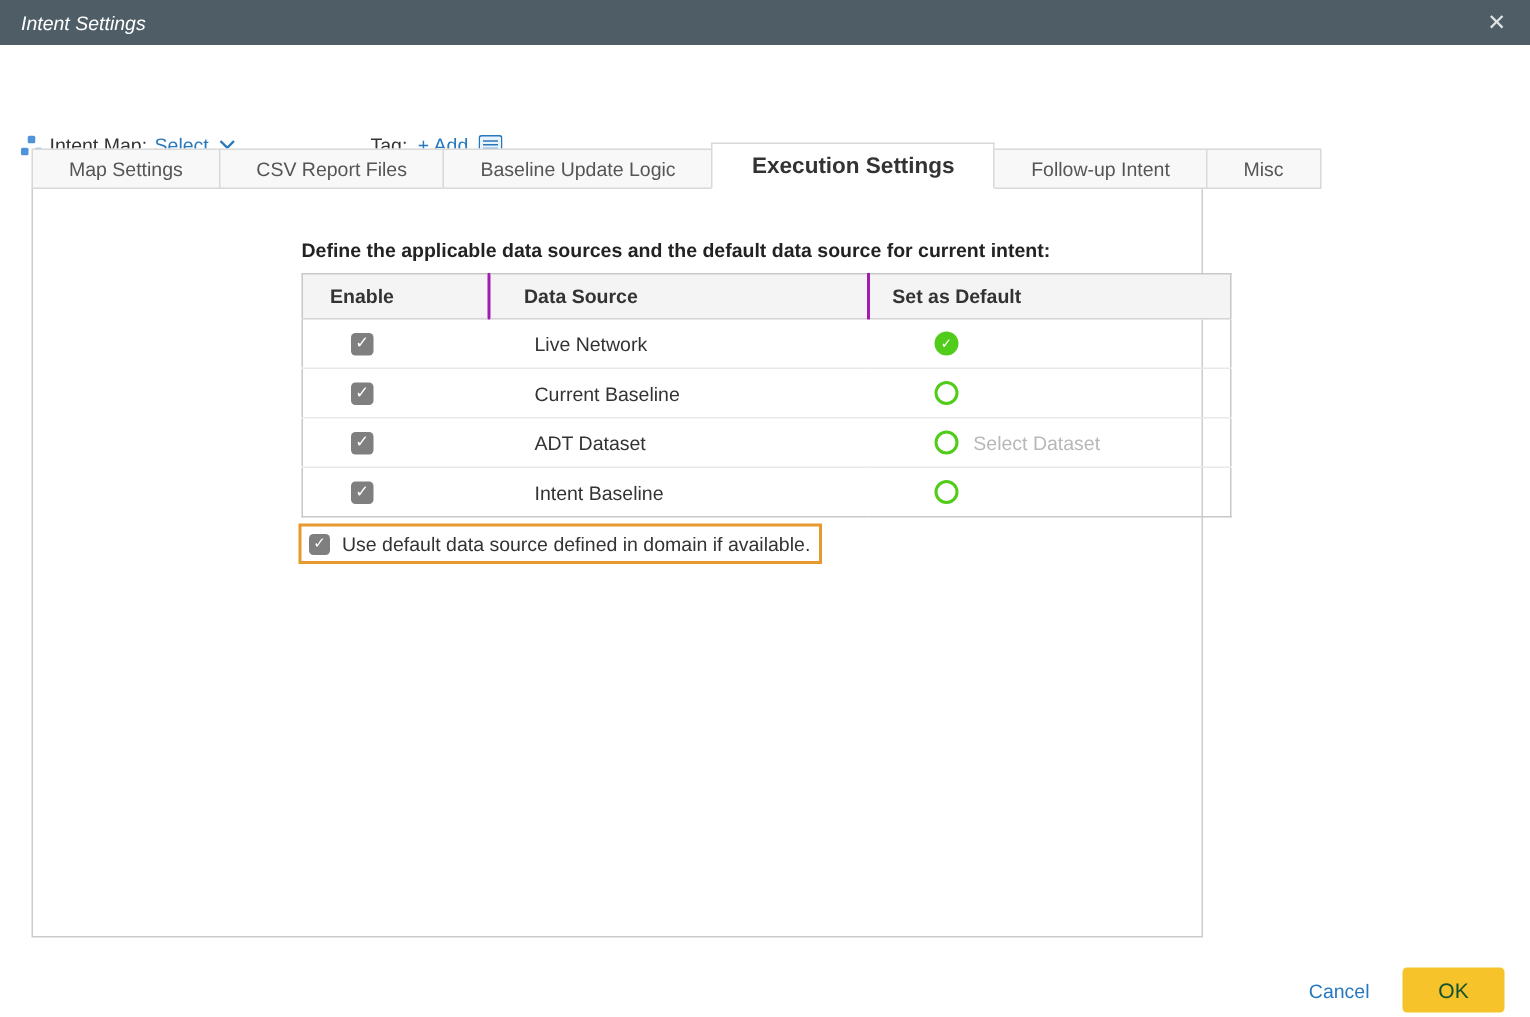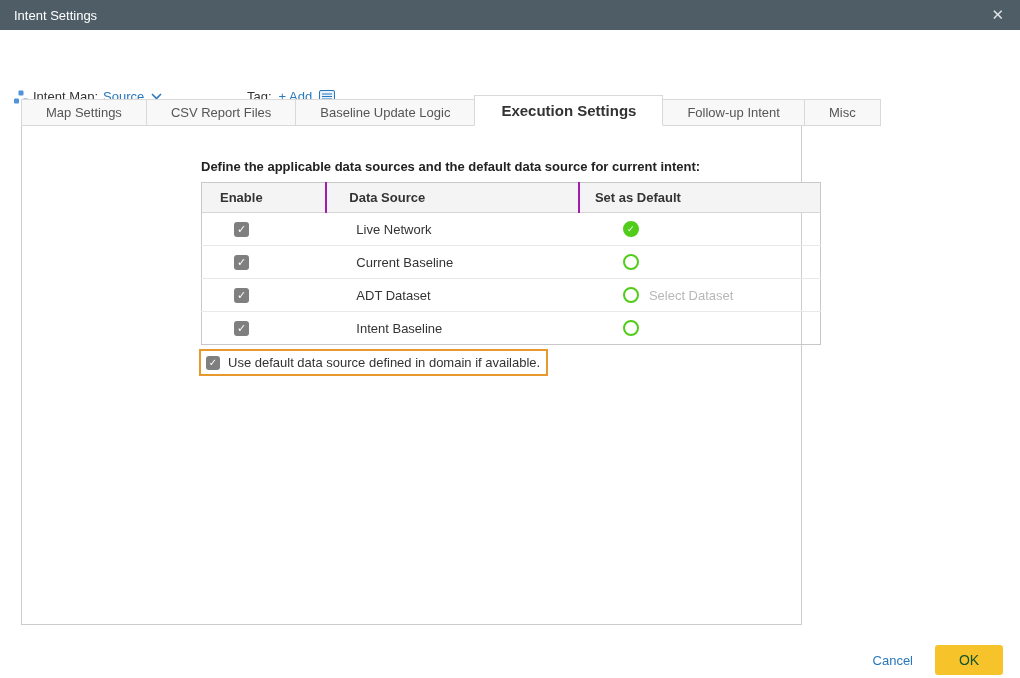--- a/index.html
+++ b/index.html
@@ -2,21 +2,21 @@
 <html><head>
 <meta charset="utf-8">
 <style>
   * { margin:0; padding:0; box-sizing:border-box; }
   html,body { width:1020px; height:678px; }
   body { font-family:"Liberation Sans", sans-serif; background:#fff; position:relative; overflow:hidden; }
 
   
   .titlebar { position:absolute; top:0; left:0; right:0; height:30px; background:#4e5d66;
               display:flex; align-items:center; padding:0 14px; }
-  .titlebar .title { color:#ffffff; font-size:13px; }
+  .titlebar .title { color:#ffffff; font-size:13px;font-style:italic; }
   .titlebar .close { position:absolute; right:12px; top:0; height:30px; display:flex; align-items:center;
                      color:#dfe4e6; font-size:15px; cursor:pointer; padding:0 4px; }
 
   
   .toolbar { position:absolute; top:55px; left:14px; right:14px; height:24px; font-size:13px; color:#333;margin-top:34px; }
   .intent-map { position:absolute; left:0; top:0; display:flex; align-items:center; gap:5px; }
   .tag-group  { position:absolute; left:233px; top:0; display:flex; align-items:center; gap:7px; }
   .link { color:#2878be; cursor:pointer; }
   .chev { display:inline-flex; margin-left:2px; }
 
@@ -87,21 +87,21 @@
 <div class="toolbar">
   <div class="intent-map">
     <span style="display:inline-flex;">
       <svg width="14" height="14" viewBox="0 0 14 14">
           <rect x="4.5" y="0.5" width="5" height="5" rx="1" fill="#4f94db"></rect>
           <rect x="0" y="8.5" width="5" height="5" rx="1" fill="#4f94db"></rect>
           <rect x="9" y="8.5" width="5" height="5" rx="1" fill="#4f94db"></rect>
         </svg>
     </span>
     <span>Intent Map:</span>
-    <span class="link">Source</span>
+    <span class="link">Select</span>
     <span class="chev">
       <svg width="11" height="7" viewBox="0 0 11 7">
           <polyline points="1,1 5.5,5.5 10,1" fill="none" stroke="#2878be" stroke-width="1.6"></polyline>
         </svg>
     </span>
   </div>
   <div class="tag-group">
     <span>Tag:</span>
     <span class="link">+ Add</span>
     <span style="display:inline-flex;">

